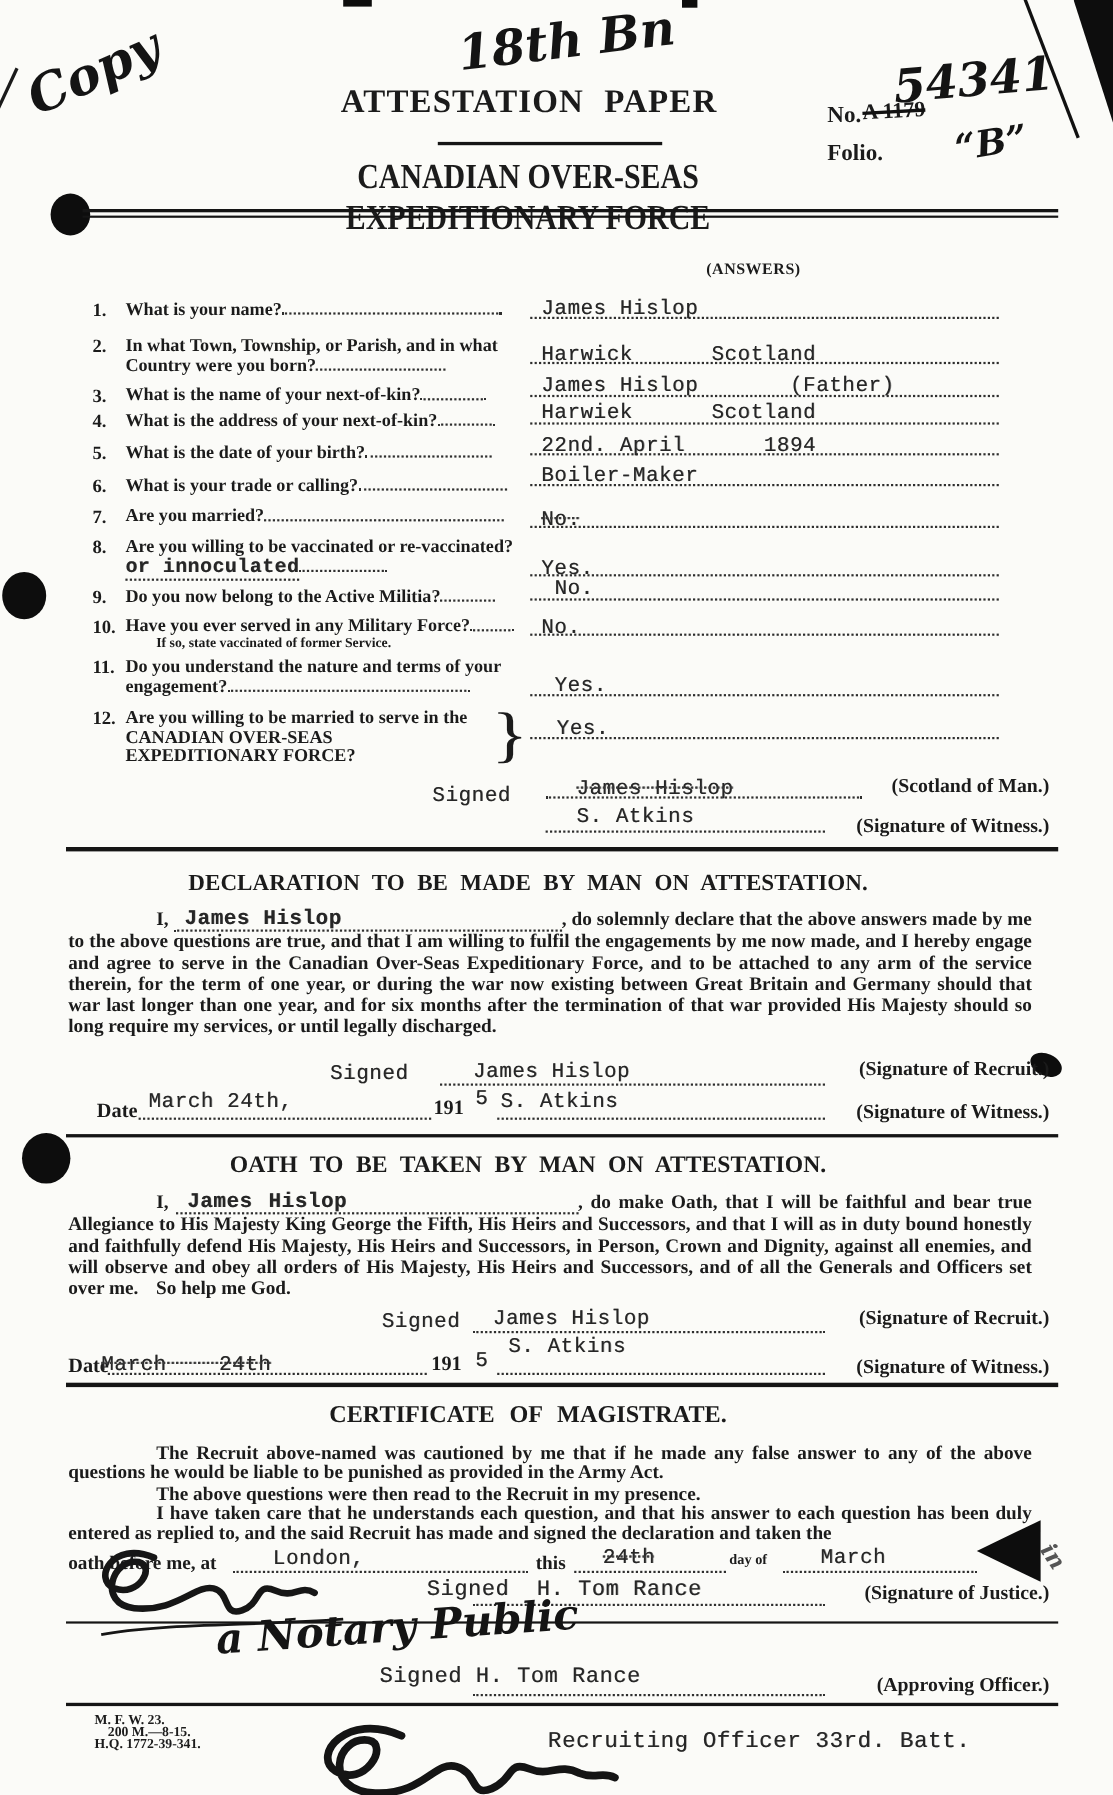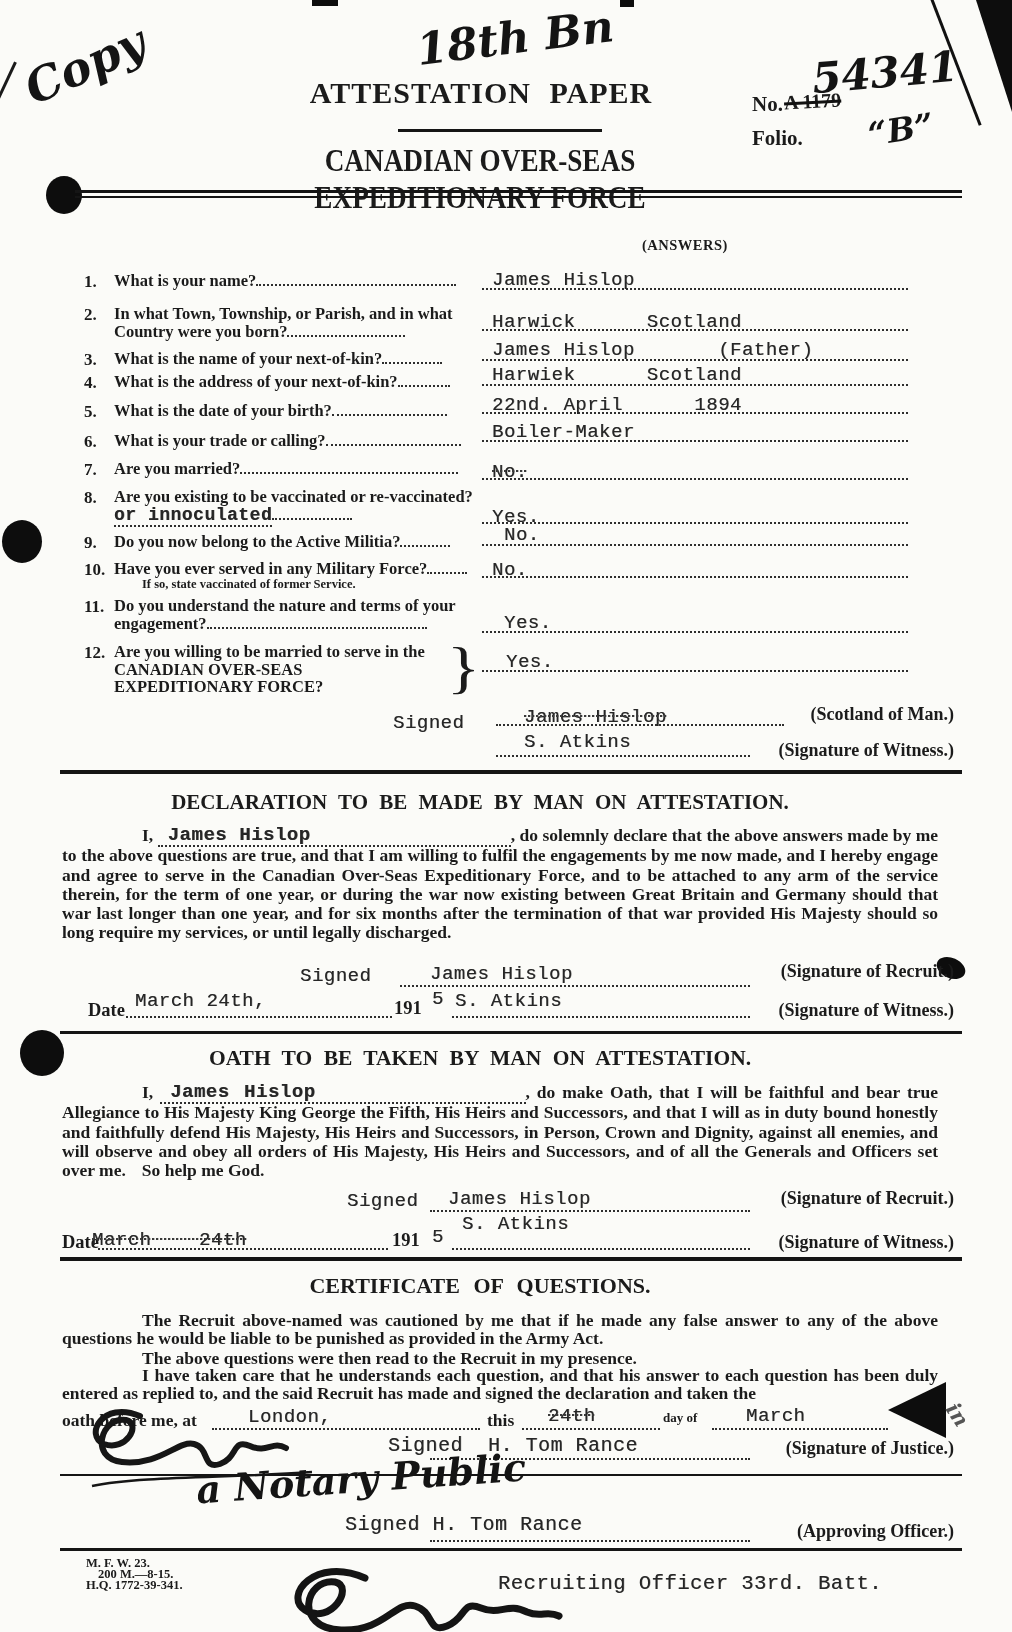--- a/index.html
+++ b/index.html
@@ -86,21 +86,21 @@
   <div class="q-row" style="top:402px">
     <span class="q-num printed">5.</span><span class="q-text printed"><span>What is the date of your birth?</span><span class="leader" style="width:115px"></span></span>
   </div>
   <div class="q-row" style="top:432px">
     <span class="q-num printed">6.</span><span class="q-text printed"><span>What is your trade or calling?</span><span class="leader" style="width:135px"></span></span>
   </div>
   <div class="q-row" style="top:460px">
     <span class="q-num printed">7.</span><span class="q-text printed"><span>Are you married?</span><span class="leader" style="width:218px"></span></span>
   </div>
   <div class="q-row" style="top:488px">
-    <span class="q-num printed">8.</span><span class="q-text printed"><span>Are you existing to be vaccinated or re-vaccinated?</span> <span class="typed on-dots">or innoculated</span><span class="leader" style="width:80px"></span></span>
+    <span class="q-num printed">8.</span><span class="q-text printed"><span>Are you willing to be vaccinated or re-vaccinated?</span> <span class="typed on-dots">or innoculated</span><span class="leader" style="width:80px"></span></span>
   </div>
   <div class="q-row" style="top:533px">
     <span class="q-num printed">9.</span><span class="q-text printed"><span>Do you now belong to the Active Militia?</span><span class="leader" style="width:50px"></span></span>
   </div>
   <div class="q-row" style="top:560px">
     <span class="q-num printed">10.</span><span class="q-text printed"><span>Have you ever served in any Military Force?</span><span class="leader" style="width:40px"></span><span class="subnote">If so, state vaccinated of former Service.</span></span>
   </div>
   <div class="q-row" style="top:597px">
     <span class="q-num printed">11.</span><span class="q-text printed"><span>Do you understand the nature and terms of your engagement?</span><span class="leader" style="width:220px"></span></span>
   </div>
@@ -177,21 +177,21 @@
   <div class="abs printed" style="left:62px;top:1232px;font-size:18.5px">Date</div>
   <div class="abs dotline" style="left:98px;top:1248px;width:290px"></div>
   <div class="abs typed sig-typed strike-dot" style="left:92px;top:1229px">March    24th</div>
   <div class="abs printed" style="left:392px;top:1230px;font-size:18.5px">191</div>
   <div class="abs typed sig-typed" style="left:432px;top:1226px">5</div>
   <div class="abs dotline" style="left:452px;top:1248px;width:298px"></div>
   <div class="abs printed caption" style="right:58px;top:1232px">(Signature of Witness.)</div>
 
   <div class="abs rule" style="left:60px;top:1257px;width:902px;height:4px"></div>
 
-  <div class="abs printed center" style="left:130px;top:1273px;width:700px;font-size:22px;word-spacing:8px">CERTIFICATE OF QUESTIONS.</div>
+  <div class="abs printed center" style="left:130px;top:1273px;width:700px;font-size:22px;word-spacing:8px">CERTIFICATE OF MAGISTRATE.</div>
   <div class="para printed" style="top:1349px;line-height:18.3px">The above questions were then read to the Recruit in my presence.</div>
   <div class="para printed" style="top:1311px;line-height:18.3px">The Recruit above-named was cautioned by me that if he made any false answer to any of the above questions he would be liable to be punished as provided in the Army Act.</div>
   <div class="para printed" style="top:1366px;line-height:18.3px">I have taken care that he understands each question, and that his answer to each question has been duly entered as replied to, and the said Recruit has made and signed the declaration and taken the</div>
 
   <div class="abs printed" style="left:62px;top:1410px;font-size:17.5px">oath before me, at</div>
   <div class="abs dotline" style="left:212px;top:1428px;width:268px"></div>
   <div class="abs typed sig-typed" style="left:248px;top:1406px">London,</div>
   <div class="abs printed" style="left:487px;top:1410px;font-size:17.5px">this</div>
   <div class="abs dotline" style="left:522px;top:1428px;width:138px"></div>
   <div class="abs typed sig-typed strike-dot" style="left:548px;top:1405px">24th</div>

